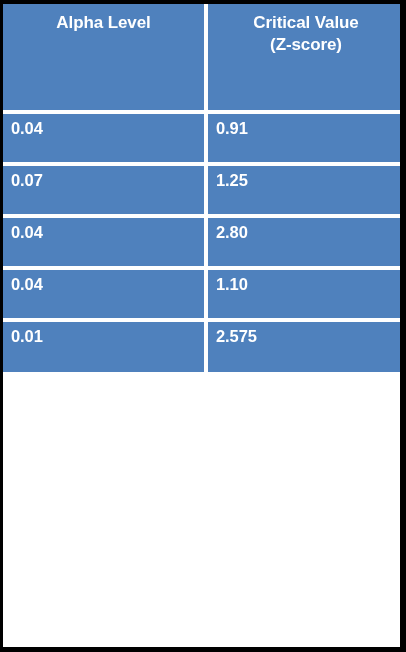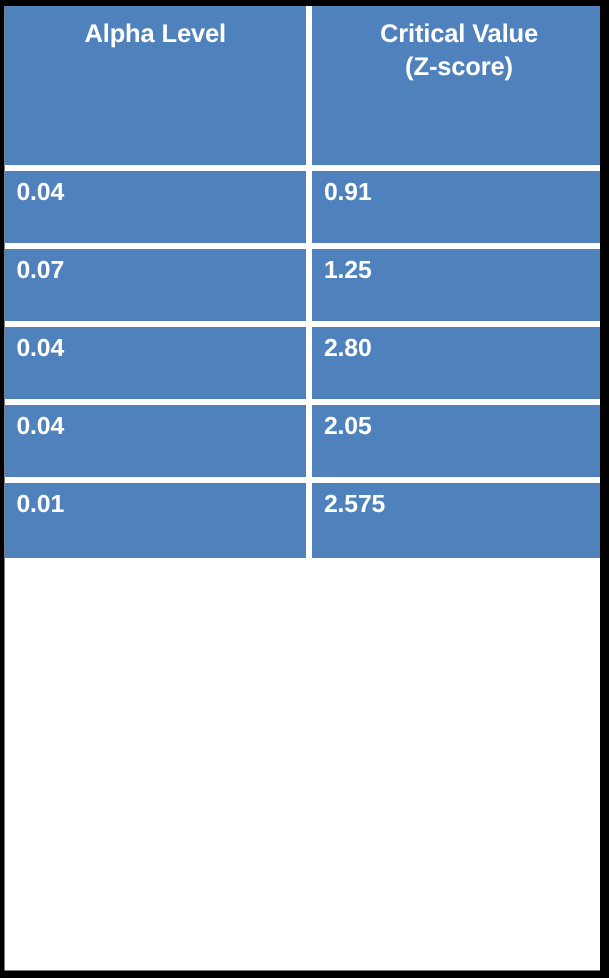--- a/index.html
+++ b/index.html
@@ -134,21 +134,21 @@
           </td>
           <td>
             <div class="cell-inner">2.80</div>
           </td>
         </tr>
         <tr class="data-row">
           <td>
             <div class="cell-inner">0.04</div>
           </td>
           <td>
-            <div class="cell-inner">2.05</div>
+            <div class="cell-inner">1.10</div>
           </td>
         </tr>
         <tr class="data-row last">
           <td>
             <div class="cell-inner">0.01</div>
           </td>
           <td>
             <div class="cell-inner">2.575</div>
           </td>
         </tr>

